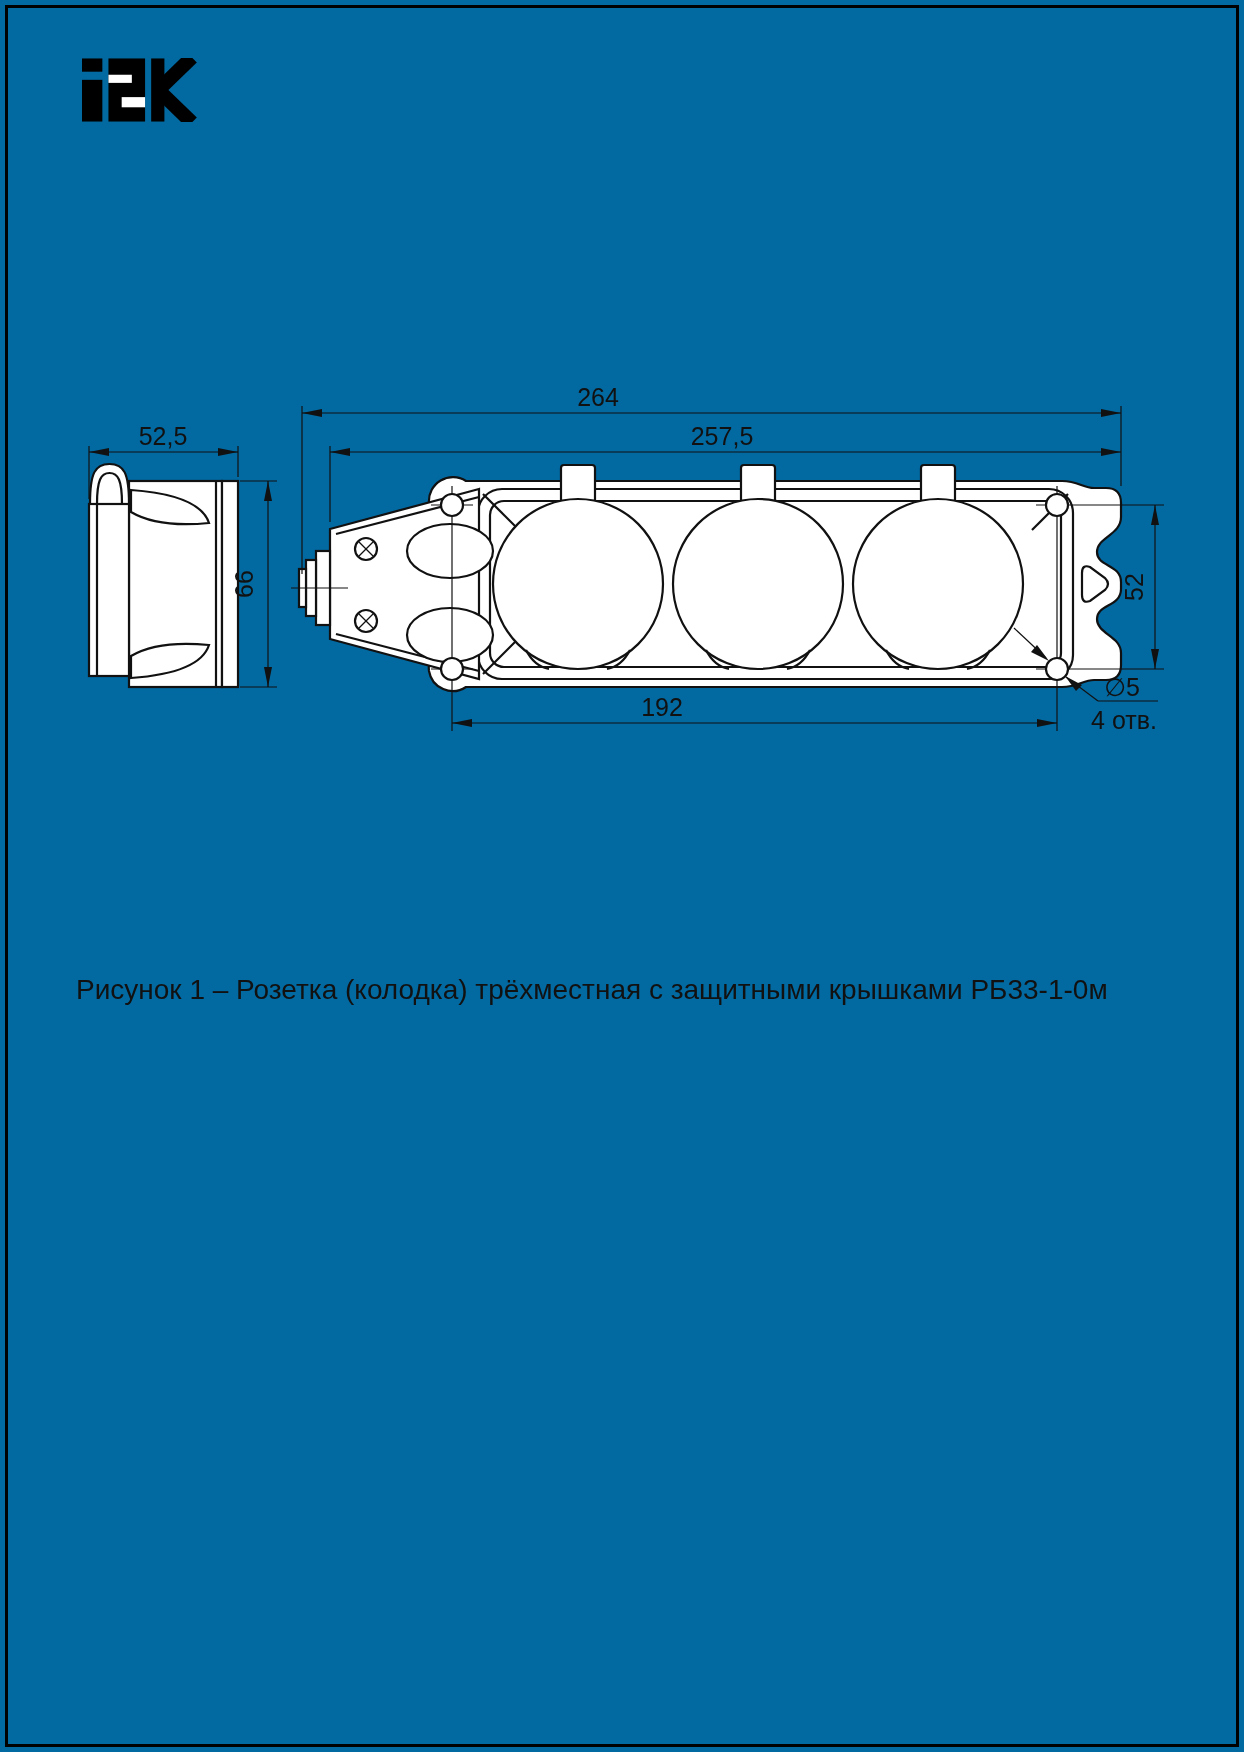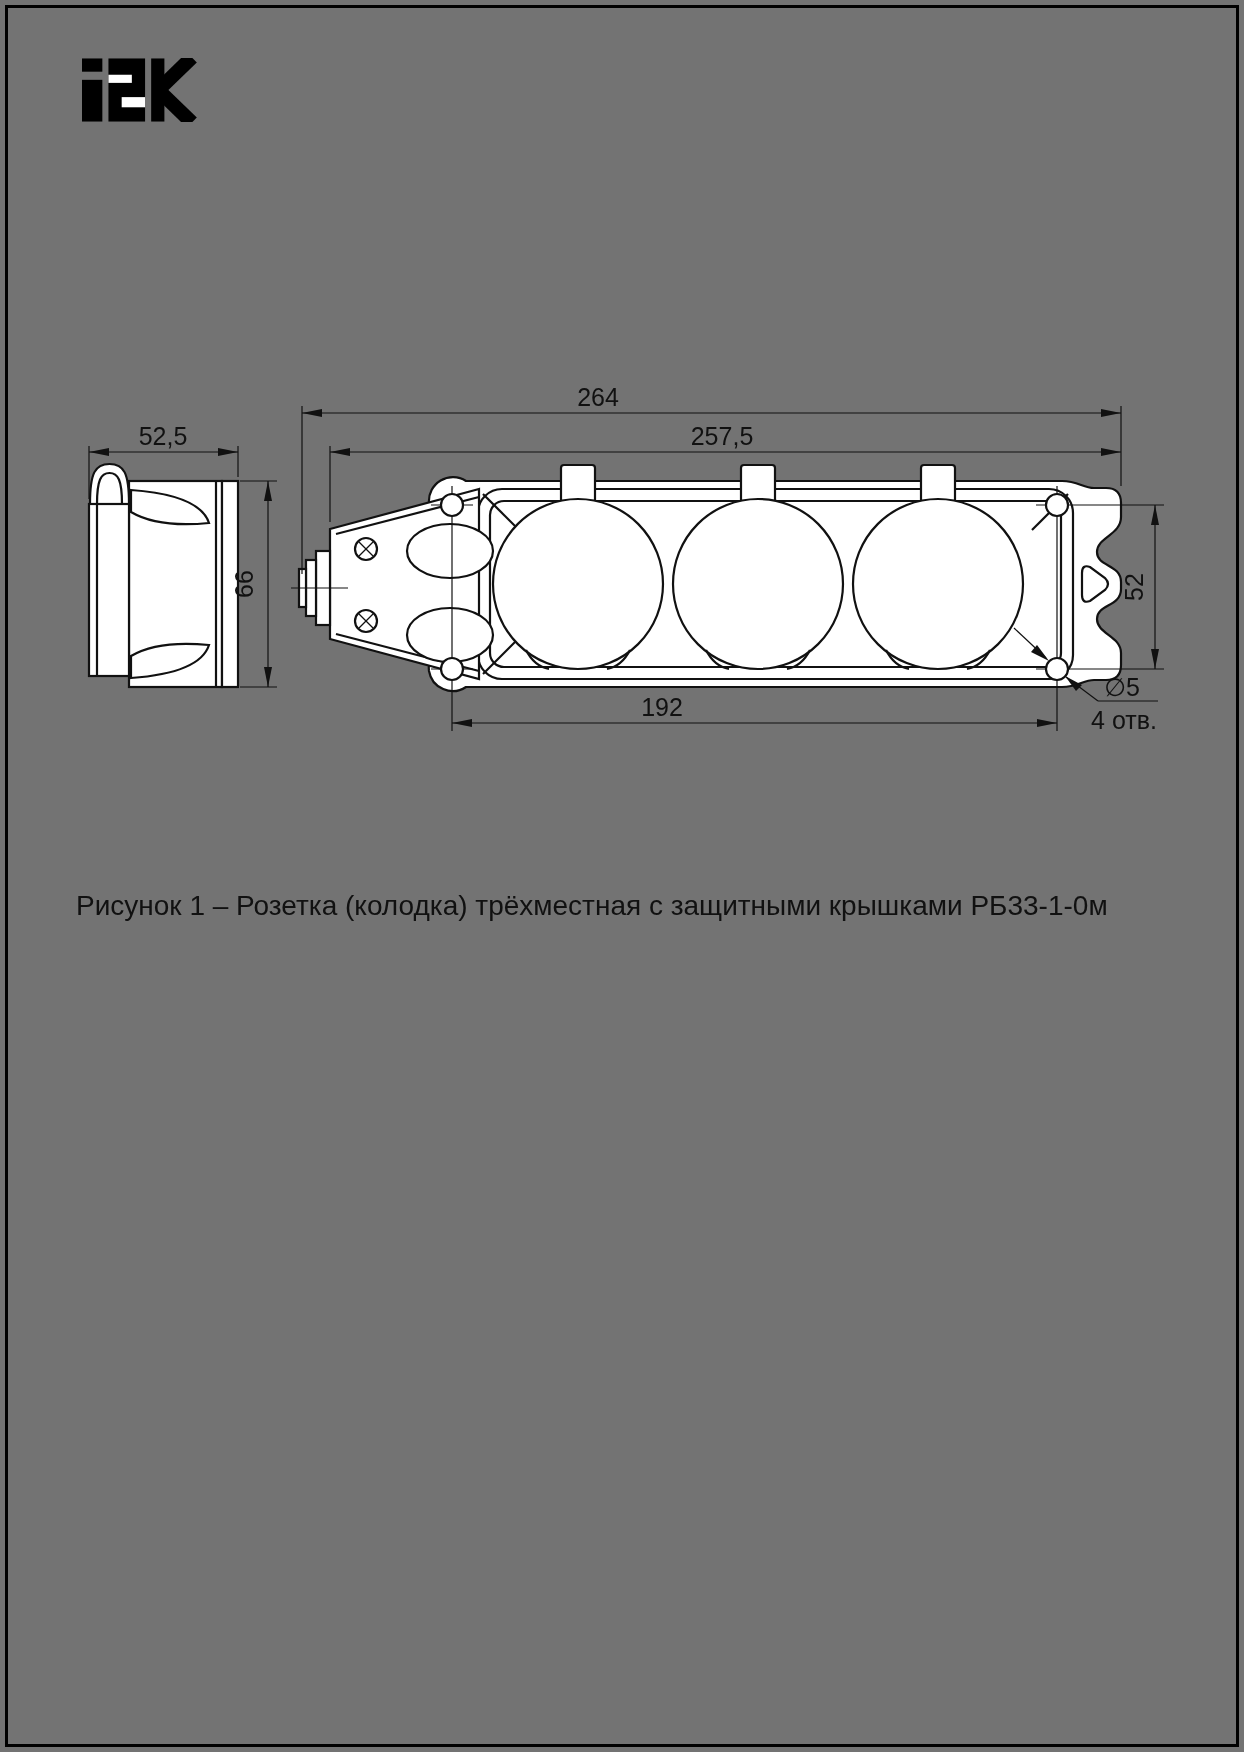--- a/index.html
+++ b/index.html
@@ -1,26 +1,26 @@
 <!DOCTYPE html>
 <html><head>
 <meta charset="utf-8">
 <style>
   html,body{margin:0;padding:0;background:#888;}
   #page{
-    position:relative;width:1244px;height:1752px;background:#737373;
+    position:relative;width:1244px;height:1752px;background:#0369a1;
     font-family:"Liberation Sans",sans-serif;overflow:hidden;
   }
   #frame{
     position:absolute;left:5px;top:5px;right:5px;bottom:5px;
     border:3px solid #000;pointer-events:none;
   }
   #logo{position:absolute;left:82px;top:58px;}
   #caption{
-    position:absolute;left:76px;top:890px;width:900px;
+    position:absolute;left:76px;top:974px;width:900px;
     font-size:28px;color:#111;letter-spacing:0px;white-space:nowrap;
   }
   #drawing{position:absolute;left:0;top:0;}
   .outline{stroke:#111;stroke-width:2.2;fill:#fff;}
   .outline-nf{stroke:#111;stroke-width:2.2;fill:none;}
   .thin{stroke:#111;stroke-width:1.2;fill:none;}
   .arrow{fill:#111;stroke:none;}
   .dimtext{font-family:"Liberation Sans",sans-serif;font-size:25px;fill:#111;}
 </style>
 </head>

